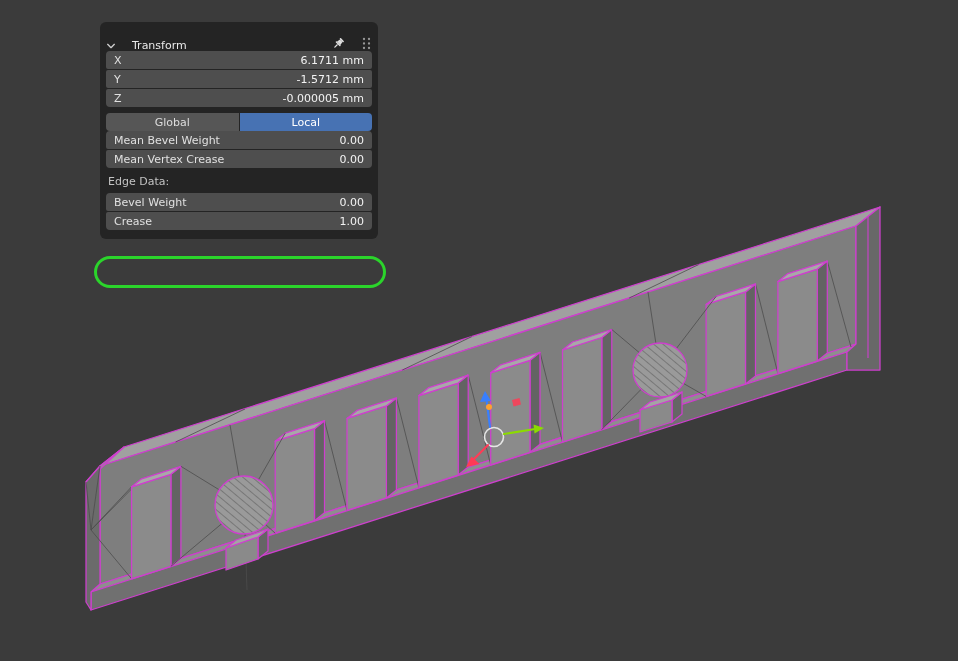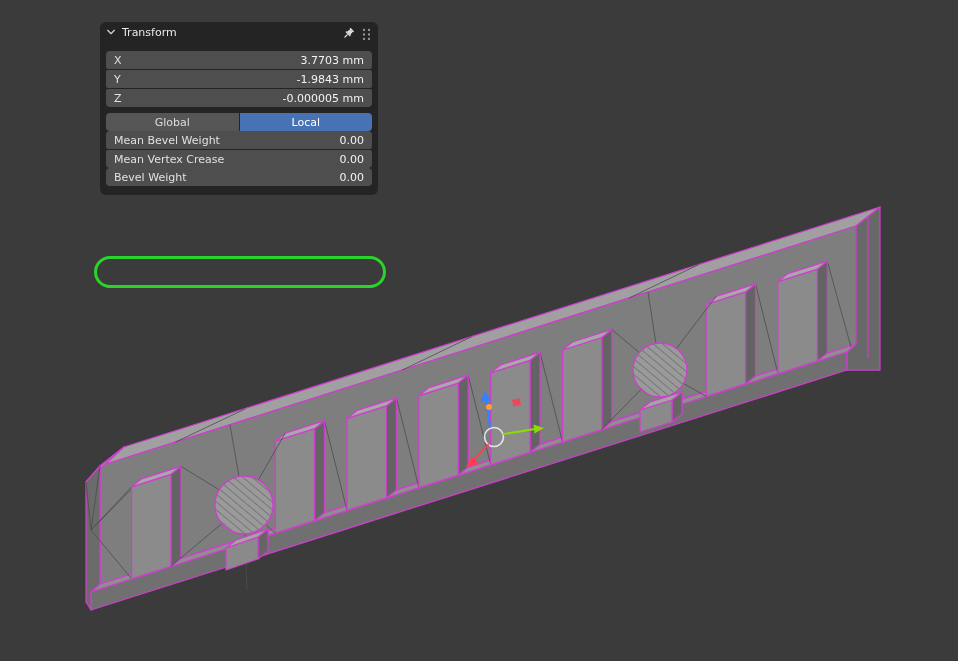--- a/index.html
+++ b/index.html
@@ -22,21 +22,21 @@
   .ax-x{stroke:var(--axis-x,#ff3b55)}.axf-x{fill:var(--axis-x,#ff3b55)}
   .ax-y{stroke:var(--axis-y,#8cdb00)}.axf-y{fill:var(--axis-y,#8cdb00)}
   .ax-z{stroke:var(--axis-z,#387fff)}.axf-z{fill:var(--axis-z,#387fff)}
   .gizmo-line{stroke-width:2.1;stroke-linecap:round}
   
   .panel{
     position:absolute;left:100px;top:22px;width:278px;box-sizing:border-box;
     background:var(--panel-bg,#242424);border-radius:6px;padding:5px 6px 9px;
     color:#dcdcdc;font-size:11px;line-height:1;z-index:5;
   }
-  .panel-header{display:flex;align-items:flex-start;height:24px;gap:6px;}
+  .panel-header{display:flex;align-items:flex-end;height:24px;gap:16px;}
   .panel-title{color:#e9e9e9;}
   .hspacer{flex:1;}
   .cat-label{color:#c3c3c3;margin:6px 0 5px 2px;height:14px;display:flex;align-items:center;}
   .stack{display:flex;flex-direction:column;gap:1px;}
   .frow{
     background:var(--field-bg,#4e4e4e);height:18px;display:flex;align-items:center;
     justify-content:space-between;padding:0 8px;border-radius:2px;cursor:ew-resize;
   }
   .stack .frow:first-child{border-radius:4px 4px 2px 2px;}
   .stack .frow:last-child{border-radius:2px 2px 4px 4px;}
@@ -211,25 +211,25 @@
           <circle cx="8" cy="7.5" r="1.15"></circle>
         <circle cx="3" cy="12" r="1.15"></circle>
           <circle cx="8" cy="12" r="1.15"></circle>
       </g>
     </svg>
   </div>
 
   <div class="stack">
     <div class="frow">
       <span class="lab">X</span>
-      <span class="val">3.7703 mm</span>
+      <span class="val">6.1711 mm</span>
     </div>
     <div class="frow">
       <span class="lab">Y</span>
-      <span class="val">-1.9843 mm</span>
+      <span class="val">-1.5712 mm</span>
     </div>
     <div class="frow">
       <span class="lab">Z</span>
       <span class="val">-0.000005 mm</span>
     </div>
   </div>
 
   <div class="seg">
     <button>Global</button>
     <button class="active">Local</button>
@@ -239,21 +239,26 @@
     <div class="frow">
       <span class="lab">Mean Bevel Weight</span>
       <span class="val">0.00</span>
     </div>
     <div class="frow">
       <span class="lab">Mean Vertex Crease</span>
       <span class="val">0.00</span>
     </div>
   </div>
 
+  <div class="cat-label">Edge Data:</div>
   <div class="stack">
     <div class="frow">
       <span class="lab">Bevel Weight</span>
       <span class="val">0.00</span>
     </div>
+    <div class="frow">
+      <span class="lab">Crease</span>
+      <span class="val">1.00</span>
+    </div>
   </div>
 </div>
 
 <div class="highlight-ring"></div>
 
 </body></html>

